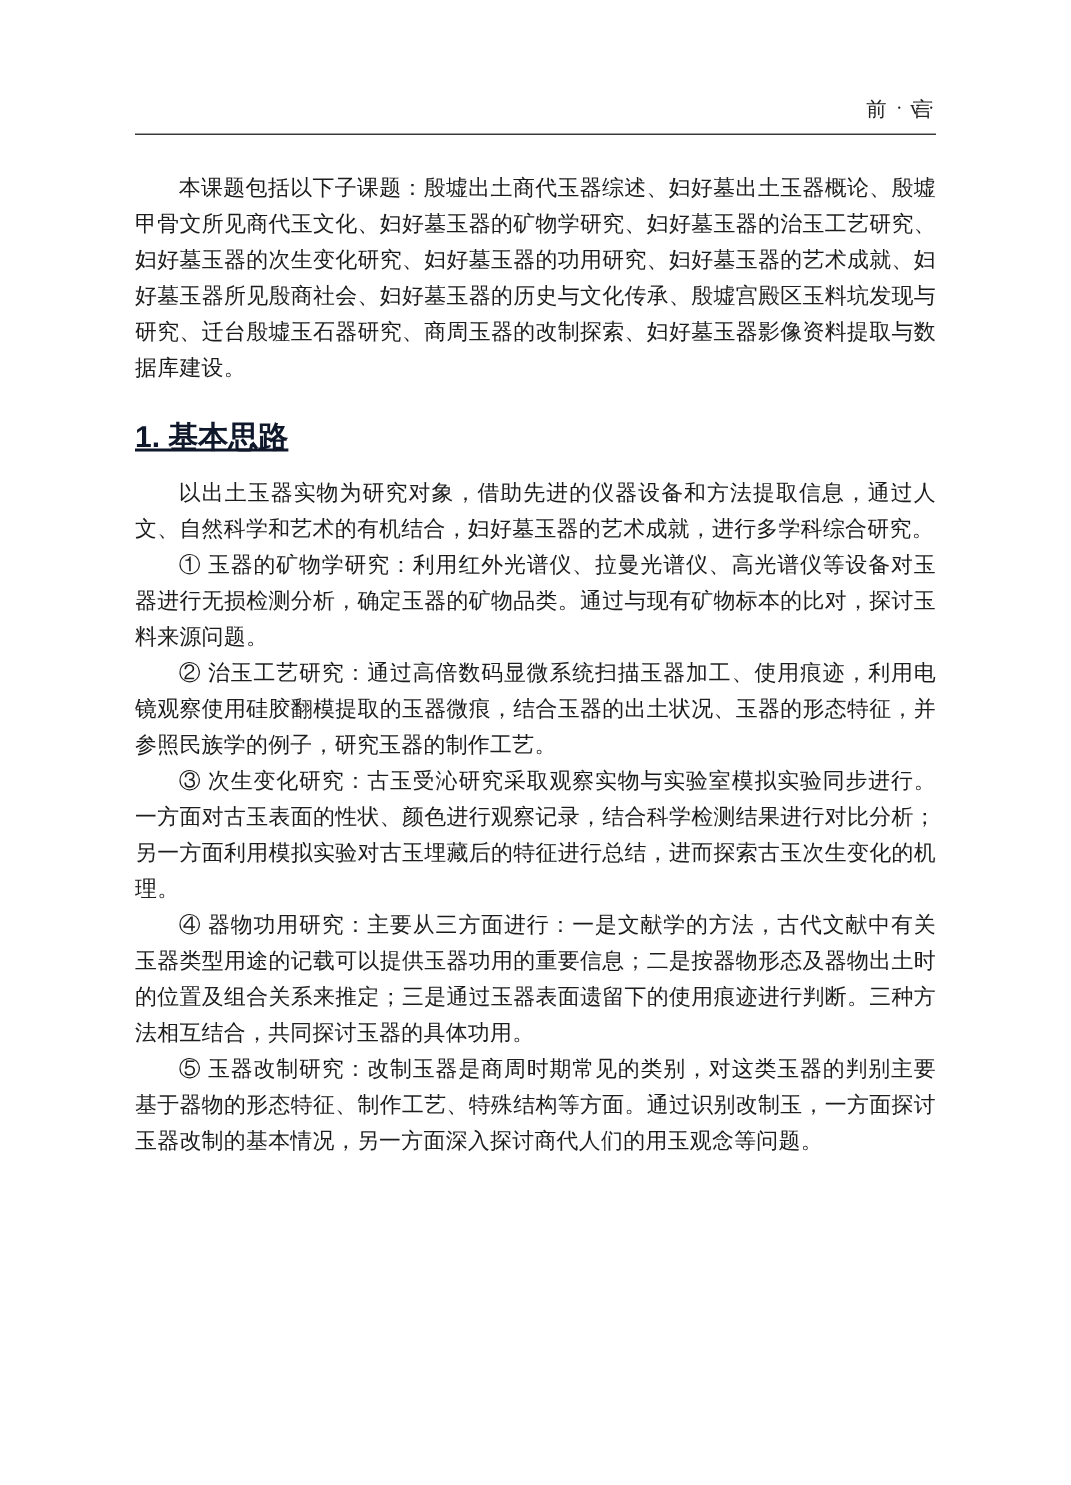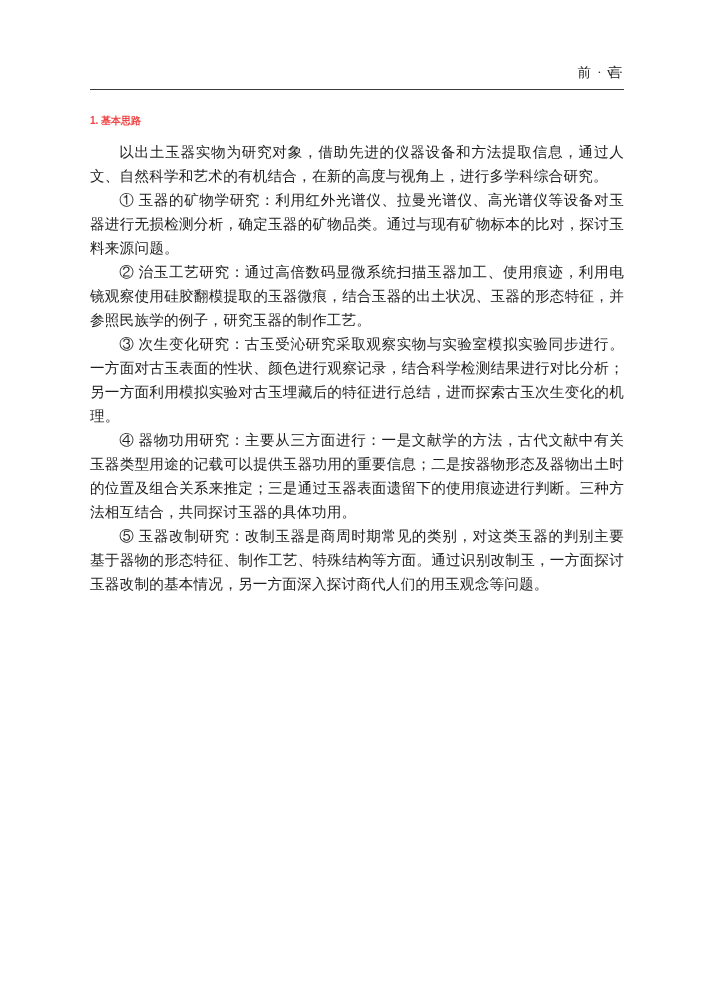--- a/index.html
+++ b/index.html
@@ -57,44 +57,46 @@
     margin: 38px 0 30px 0;
     text-align: center;
     font-size: 21.5px;
     font-weight: 600;
     letter-spacing: 4px;
     color: #111;
     font-family: "Liberation Serif", "DejaVu Serif", serif;
   }
   .subsection-heading {
     margin: 20px 0 12px 0;
-    font-size: 10px;
+    font-size: 20px;
     font-weight: bold;
     font-family: "Liberation Sans", "DejaVu Sans", sans-serif;
-    color: #ef4444;
+    color: #0f172a;
+    text-decoration: underline;
   }
 </style>
 </head>
 <body>
 
 <div class="page">
 
   <header class="page-header">
     <span class="header-title">前　言</span>
     <span class="page-number">· v ·</span>
   </header>
 
   <main class="content">
 
+    <p class="para indent">本课题包括以下子课题：殷墟出土商代玉器综述、妇好墓出土玉器概论、殷墟甲骨文所见商代玉文化、妇好墓玉器的矿物学研究、妇好墓玉器的治玉工艺研究、妇好墓玉器的次生变化研究、妇好墓玉器的功用研究、妇好墓玉器的艺术成就、妇好墓玉器所见殷商社会、妇好墓玉器的历史与文化传承、殷墟宫殿区玉料坑发现与研究、迁台殷墟玉石器研究、商周玉器的改制探索、妇好墓玉器影像资料提取与数据库建设。</p>
 
 
 
     <h2 class="subsection-heading">1. 基本思路</h2>
 
-    <p class="para indent">以出土玉器实物为研究对象，借助先进的仪器设备和方法提取信息，通过人文、自然科学和艺术的有机结合，在新的高度与视角上，进行多学科综合研究。</p>
+    <p class="para indent">以出土玉器实物为研究对象，借助先进的仪器设备和方法提取信息，通过人文、自然科学和艺术的有机结合，妇好墓玉器的艺术成就，进行多学科综合研究。</p>
 
 
     <p class="para indent">① 玉器的矿物学研究：利用红外光谱仪、拉曼光谱仪、高光谱仪等设备对玉器进行无损检测分析，确定玉器的矿物品类。通过与现有矿物标本的比对，探讨玉料来源问题。</p>
 
     <p class="para indent">② 治玉工艺研究：通过高倍数码显微系统扫描玉器加工、使用痕迹，利用电镜观察使用硅胶翻模提取的玉器微痕，结合玉器的出土状况、玉器的形态特征，并参照民族学的例子，研究玉器的制作工艺。</p>
 
     <p class="para indent">③ 次生变化研究：古玉受沁研究采取观察实物与实验室模拟实验同步进行。一方面对古玉表面的性状、颜色进行观察记录，结合科学检测结果进行对比分析；另一方面利用模拟实验对古玉埋藏后的特征进行总结，进而探索古玉次生变化的机理。</p>
 
     <p class="para indent">④ 器物功用研究：主要从三方面进行：一是文献学的方法，古代文献中有关玉器类型用途的记载可以提供玉器功用的重要信息；二是按器物形态及器物出土时的位置及组合关系来推定；三是通过玉器表面遗留下的使用痕迹进行判断。三种方法相互结合，共同探讨玉器的具体功用。</p>
 

